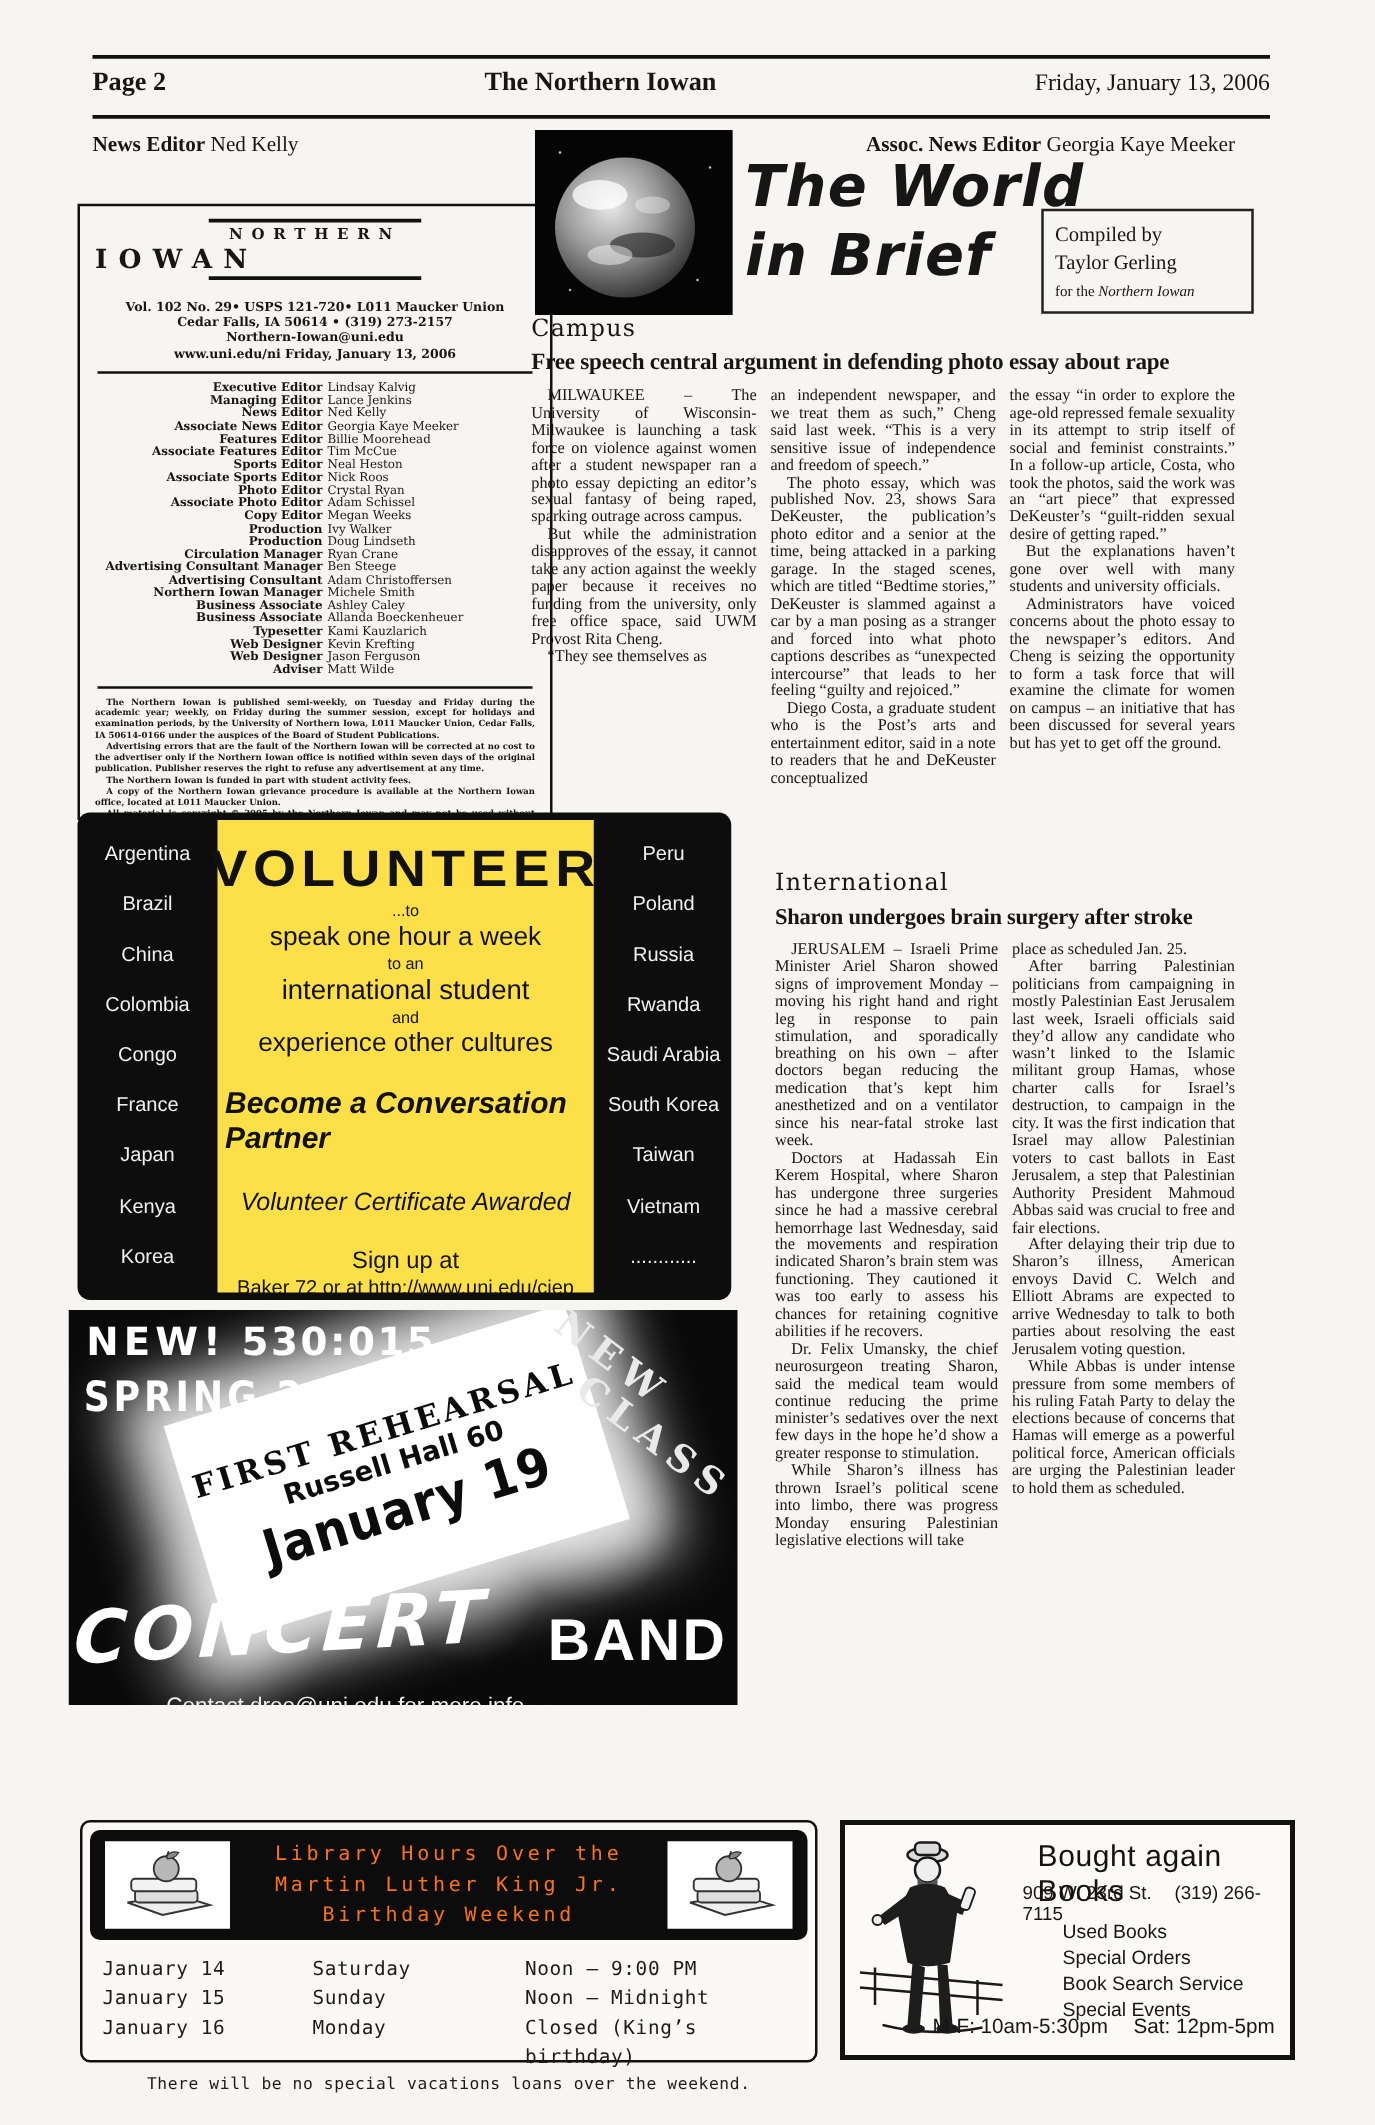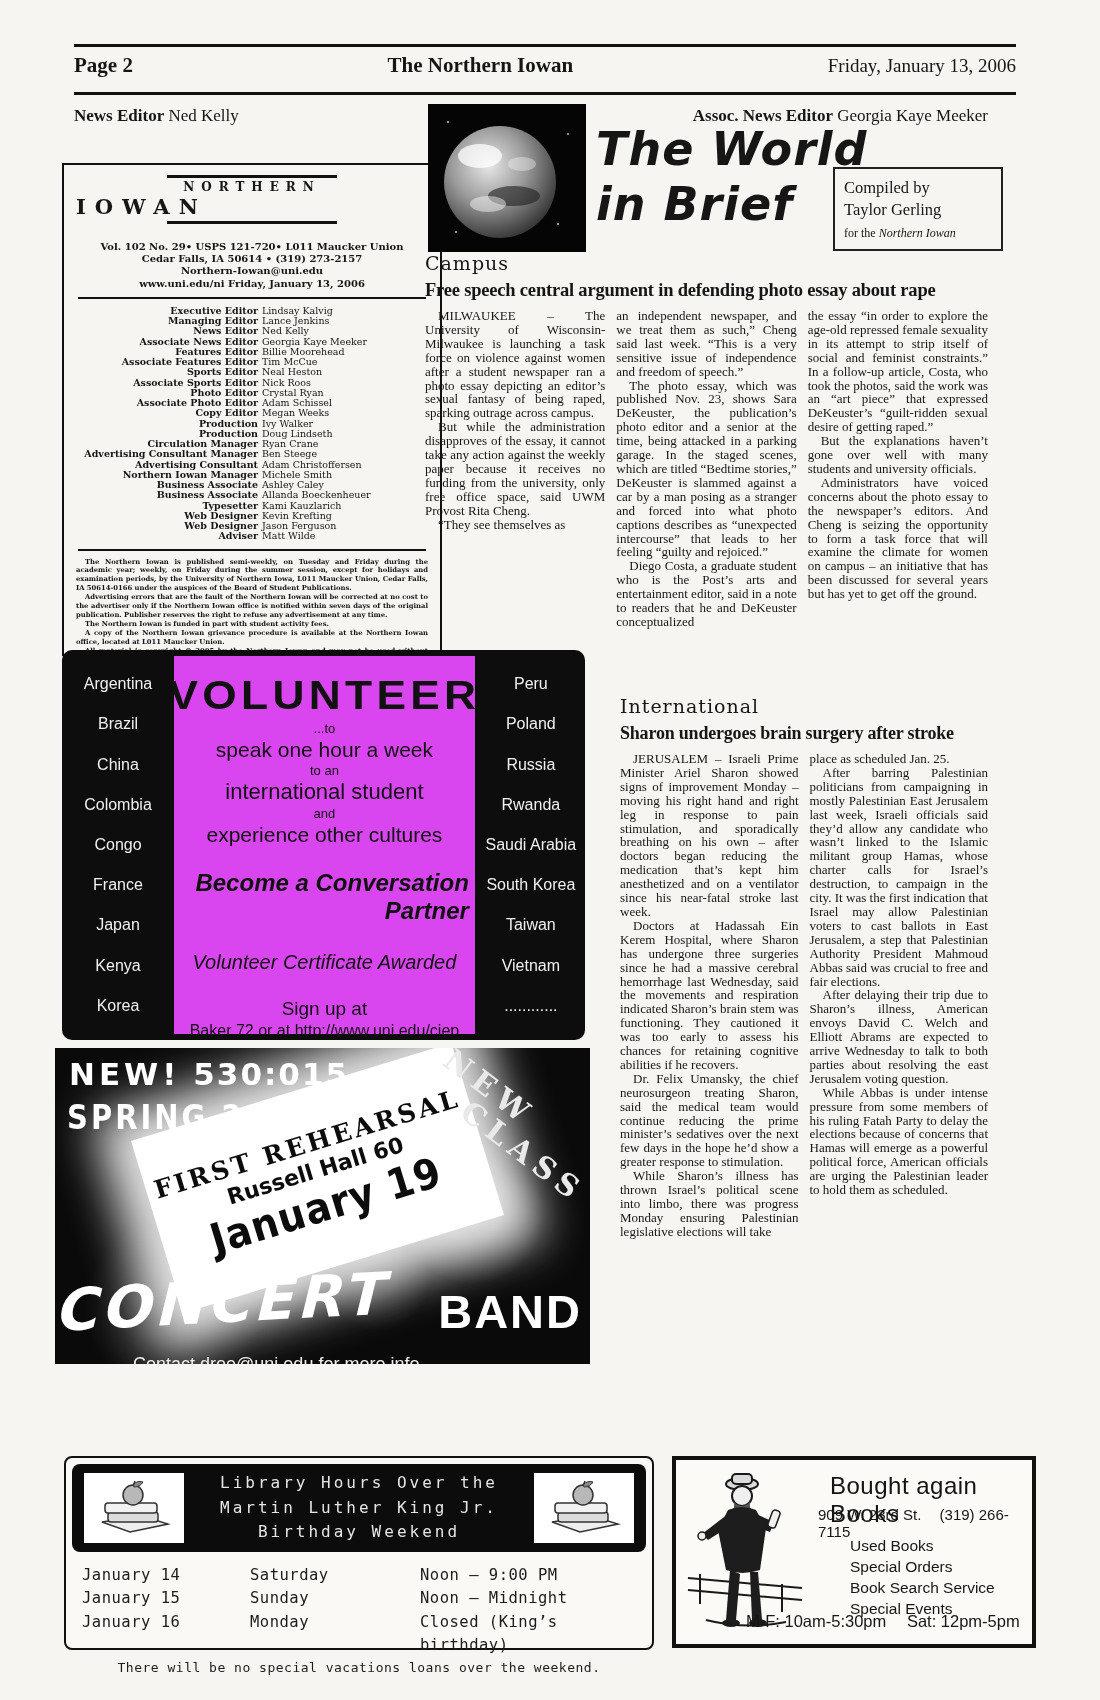--- a/index.html
+++ b/index.html
@@ -44,22 +44,22 @@
   #intl{position:absolute;left:620px;top:695px;width:368px;}
   .cols{display:flex;gap:11px;}
   .col{flex:1;min-width:0;}
   .col p{margin:0;font-size:13px;line-height:1.07;text-align:justify;text-indent:13px;}
   .col.cont p:first-of-type{text-indent:0;}
   
   #vol-ad{position:absolute;left:62px;top:650px;width:523px;height:390px;background:#0d0d0d;border-radius:10px;
           display:flex;font-family:"Liberation Sans",sans-serif;}
   .vol-side{flex:0 0 112px;display:flex;flex-direction:column;justify-content:space-around;
             align-items:center;padding:14px 0;color:#f0f0f0;font-size:16px;}
-  #vol-center{flex:1;background:#d946ef;margin:6px 0;display:flex;flex-direction:column;align-items:center;
-              text-align:right;padding:16px 6px 10px 6px;color:#111;}
+  #vol-center{flex:1;background:#fde047;margin:6px 0;display:flex;flex-direction:column;align-items:center;
+              text-align:left;padding:16px 6px 10px 6px;color:#111;}
   .vol-title{font-size:41px;font-weight:bold;letter-spacing:4px;transform:scaleX(1.08);}
   .vol-to{font-size:13px;margin-top:2px;}
   .vol-l1,.vol-l5{font-size:21px;margin-top:2px;}
   .vol-l2,.vol-l4{font-size:13px;margin-top:1px;}
   .vol-l3{font-size:22px;margin-top:1px;}
   .vol-partner{font-size:24px;font-style:italic;font-weight:bold;margin-top:22px;}
   .vol-cert{font-size:20px;font-style:italic;margin-top:26px;}
   .vol-sign{font-size:19px;margin-top:24px;}
   .vol-baker{font-size:16px;margin-top:2px;}
   
@@ -98,21 +98,21 @@
   #thu-line{position:absolute;right:22px;top:318px;font-size:30px;font-weight:900;
             font-family:"Liberation Sans",sans-serif;text-shadow:0 0 8px rgba(255,255,255,.5);}
   #time-line{position:absolute;right:6px;top:352px;font-size:35px;font-weight:900;
              font-family:"Liberation Sans",sans-serif;text-shadow:0 0 8px rgba(255,255,255,.5);}
   
   #lib-ad{position:absolute;left:64px;top:1456px;width:586px;height:190px;border:2px solid #111;border-radius:8px;
           background:#faf9f5;font-family:"DejaVu Sans Mono",monospace;}
   #lib-head{margin:6px;height:88px;background:#0c0c0c;border-radius:8px;display:flex;align-items:center;
             justify-content:space-between;padding:0 12px;}
   .clip{width:100px;height:70px;background:#fff;display:flex;align-items:center;justify-content:center;}
-  #lib-title{color:#e5e5e5;text-align:center;font-size:16px;letter-spacing:3px;line-height:1.55;}
+  #lib-title{color:#f97316;text-align:center;font-size:16px;letter-spacing:3px;line-height:1.55;}
   #lib-rows{padding:6px 16px 0 16px;}
   .lib-row{display:flex;font-size:15.5px;line-height:1.5;letter-spacing:.5px;color:#1c1c1c;}
   .lib-row .ld{flex:0 0 168px;}
   .lib-row .lday{flex:0 0 170px;}
   .lib-row .lhr{flex:1;}
   #lib-note{text-align:center;font-size:13px;letter-spacing:.5px;margin-top:3px;color:#1c1c1c;}
   
   #books-ad{position:absolute;left:672px;top:1456px;width:356px;height:184px;border:4px solid #111;
             background:#fbfaf6;font-family:"Liberation Sans",sans-serif;}
   #bk-man{position:absolute;left:10px;top:10px;}

